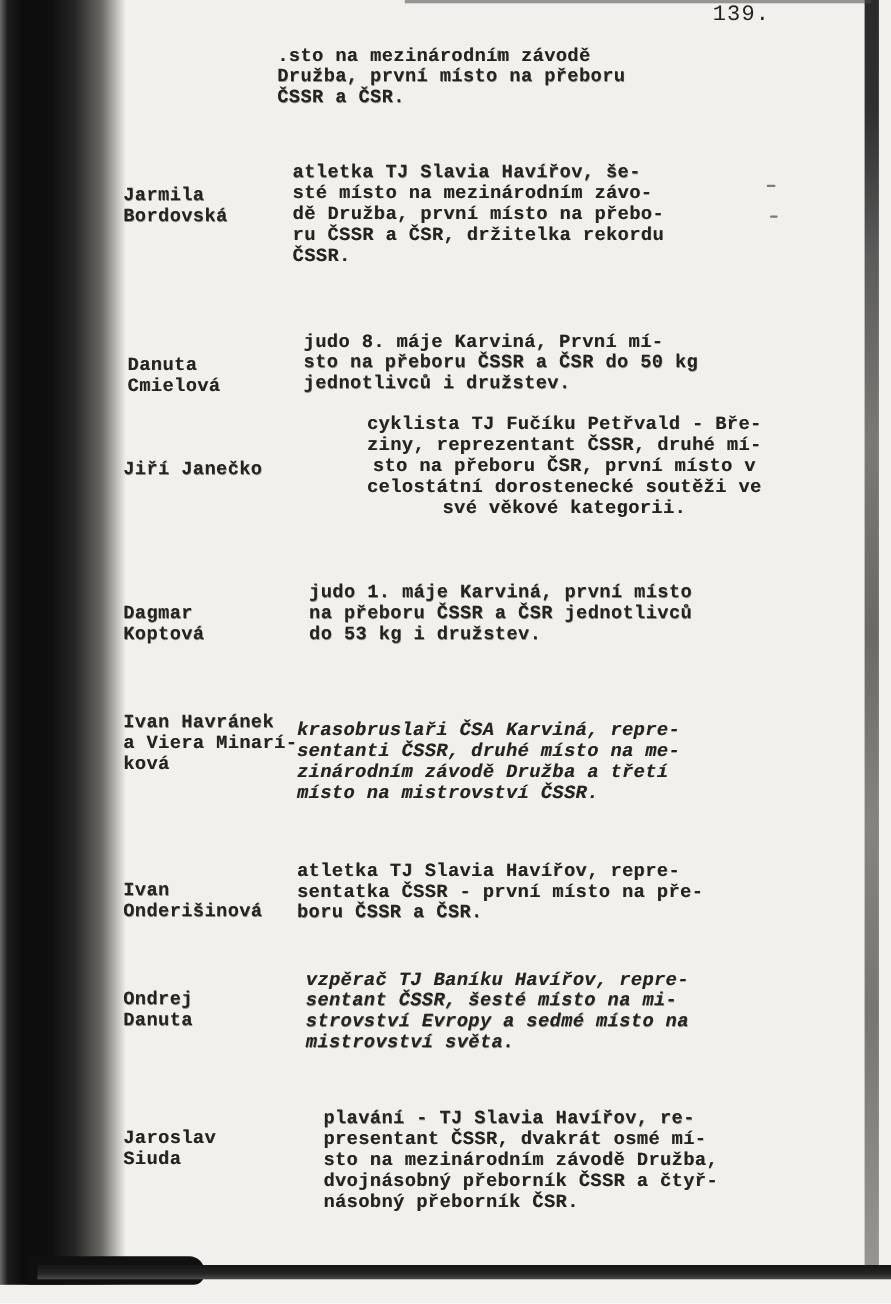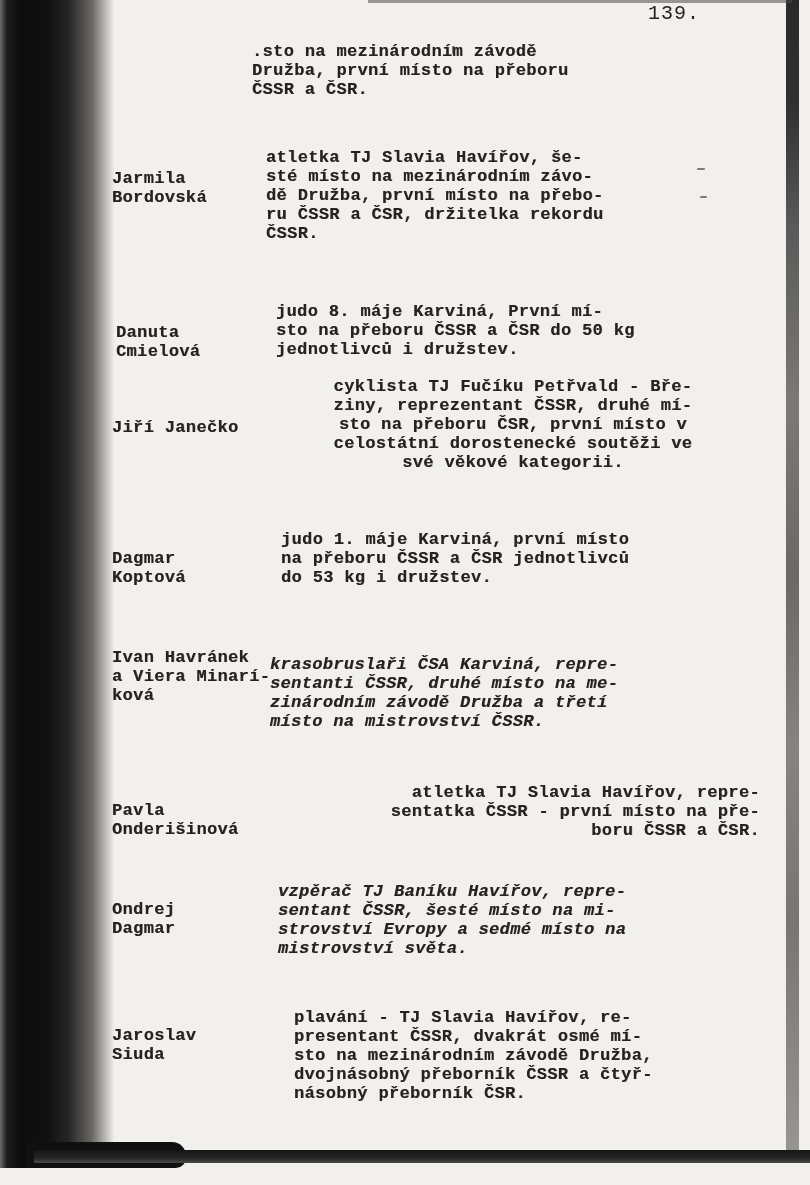--- a/index.html
+++ b/index.html
@@ -141,30 +141,30 @@
     <div class="athlete-name">Ivan Havránek
 a Viera Minarí-
 ková</div>
     <div class="athlete-desc" style="left:270px; top:49px;font-style:italic;">krasobruslaři ČSA Karviná, repre-
 sentanti ČSSR, druhé místo na me-
 zinárodním závodě Družba a třetí
 místo na mistrovství ČSSR.</div>
   </div>
 
   <div class="entry" style="top:759px;">
-    <div class="athlete-name">Pavla
+    <div class="athlete-name">Ivan
 Onderišinová</div>
-    <div class="athlete-desc" style="left:270px; top:24px;text-align:right;">atletka TJ Slavia Havířov, repre-
+    <div class="athlete-desc" style="left:270px; top:24px;">atletka TJ Slavia Havířov, repre-
 sentatka ČSSR - první místo na pře-
 boru ČSSR a ČSR.</div>
   </div>
 
   <div class="entry" style="top:858px;">
     <div class="athlete-name">Ondrej
-Dagmar</div>
+Danuta</div>
     <div class="athlete-desc" style="left:278px; top:24px;font-style:italic;">vzpěrač TJ Baníku Havířov, repre-
 sentant ČSSR, šesté místo na mi-
 strovství Evropy a sedmé místo na
 mistrovství světa.</div>
   </div>
 
   <div class="entry" style="top:984px;">
     <div class="athlete-name">Jaroslav
 Siuda</div>
     <div class="athlete-desc" style="left:294px; top:24px;">plavání - TJ Slavia Havířov, re-

